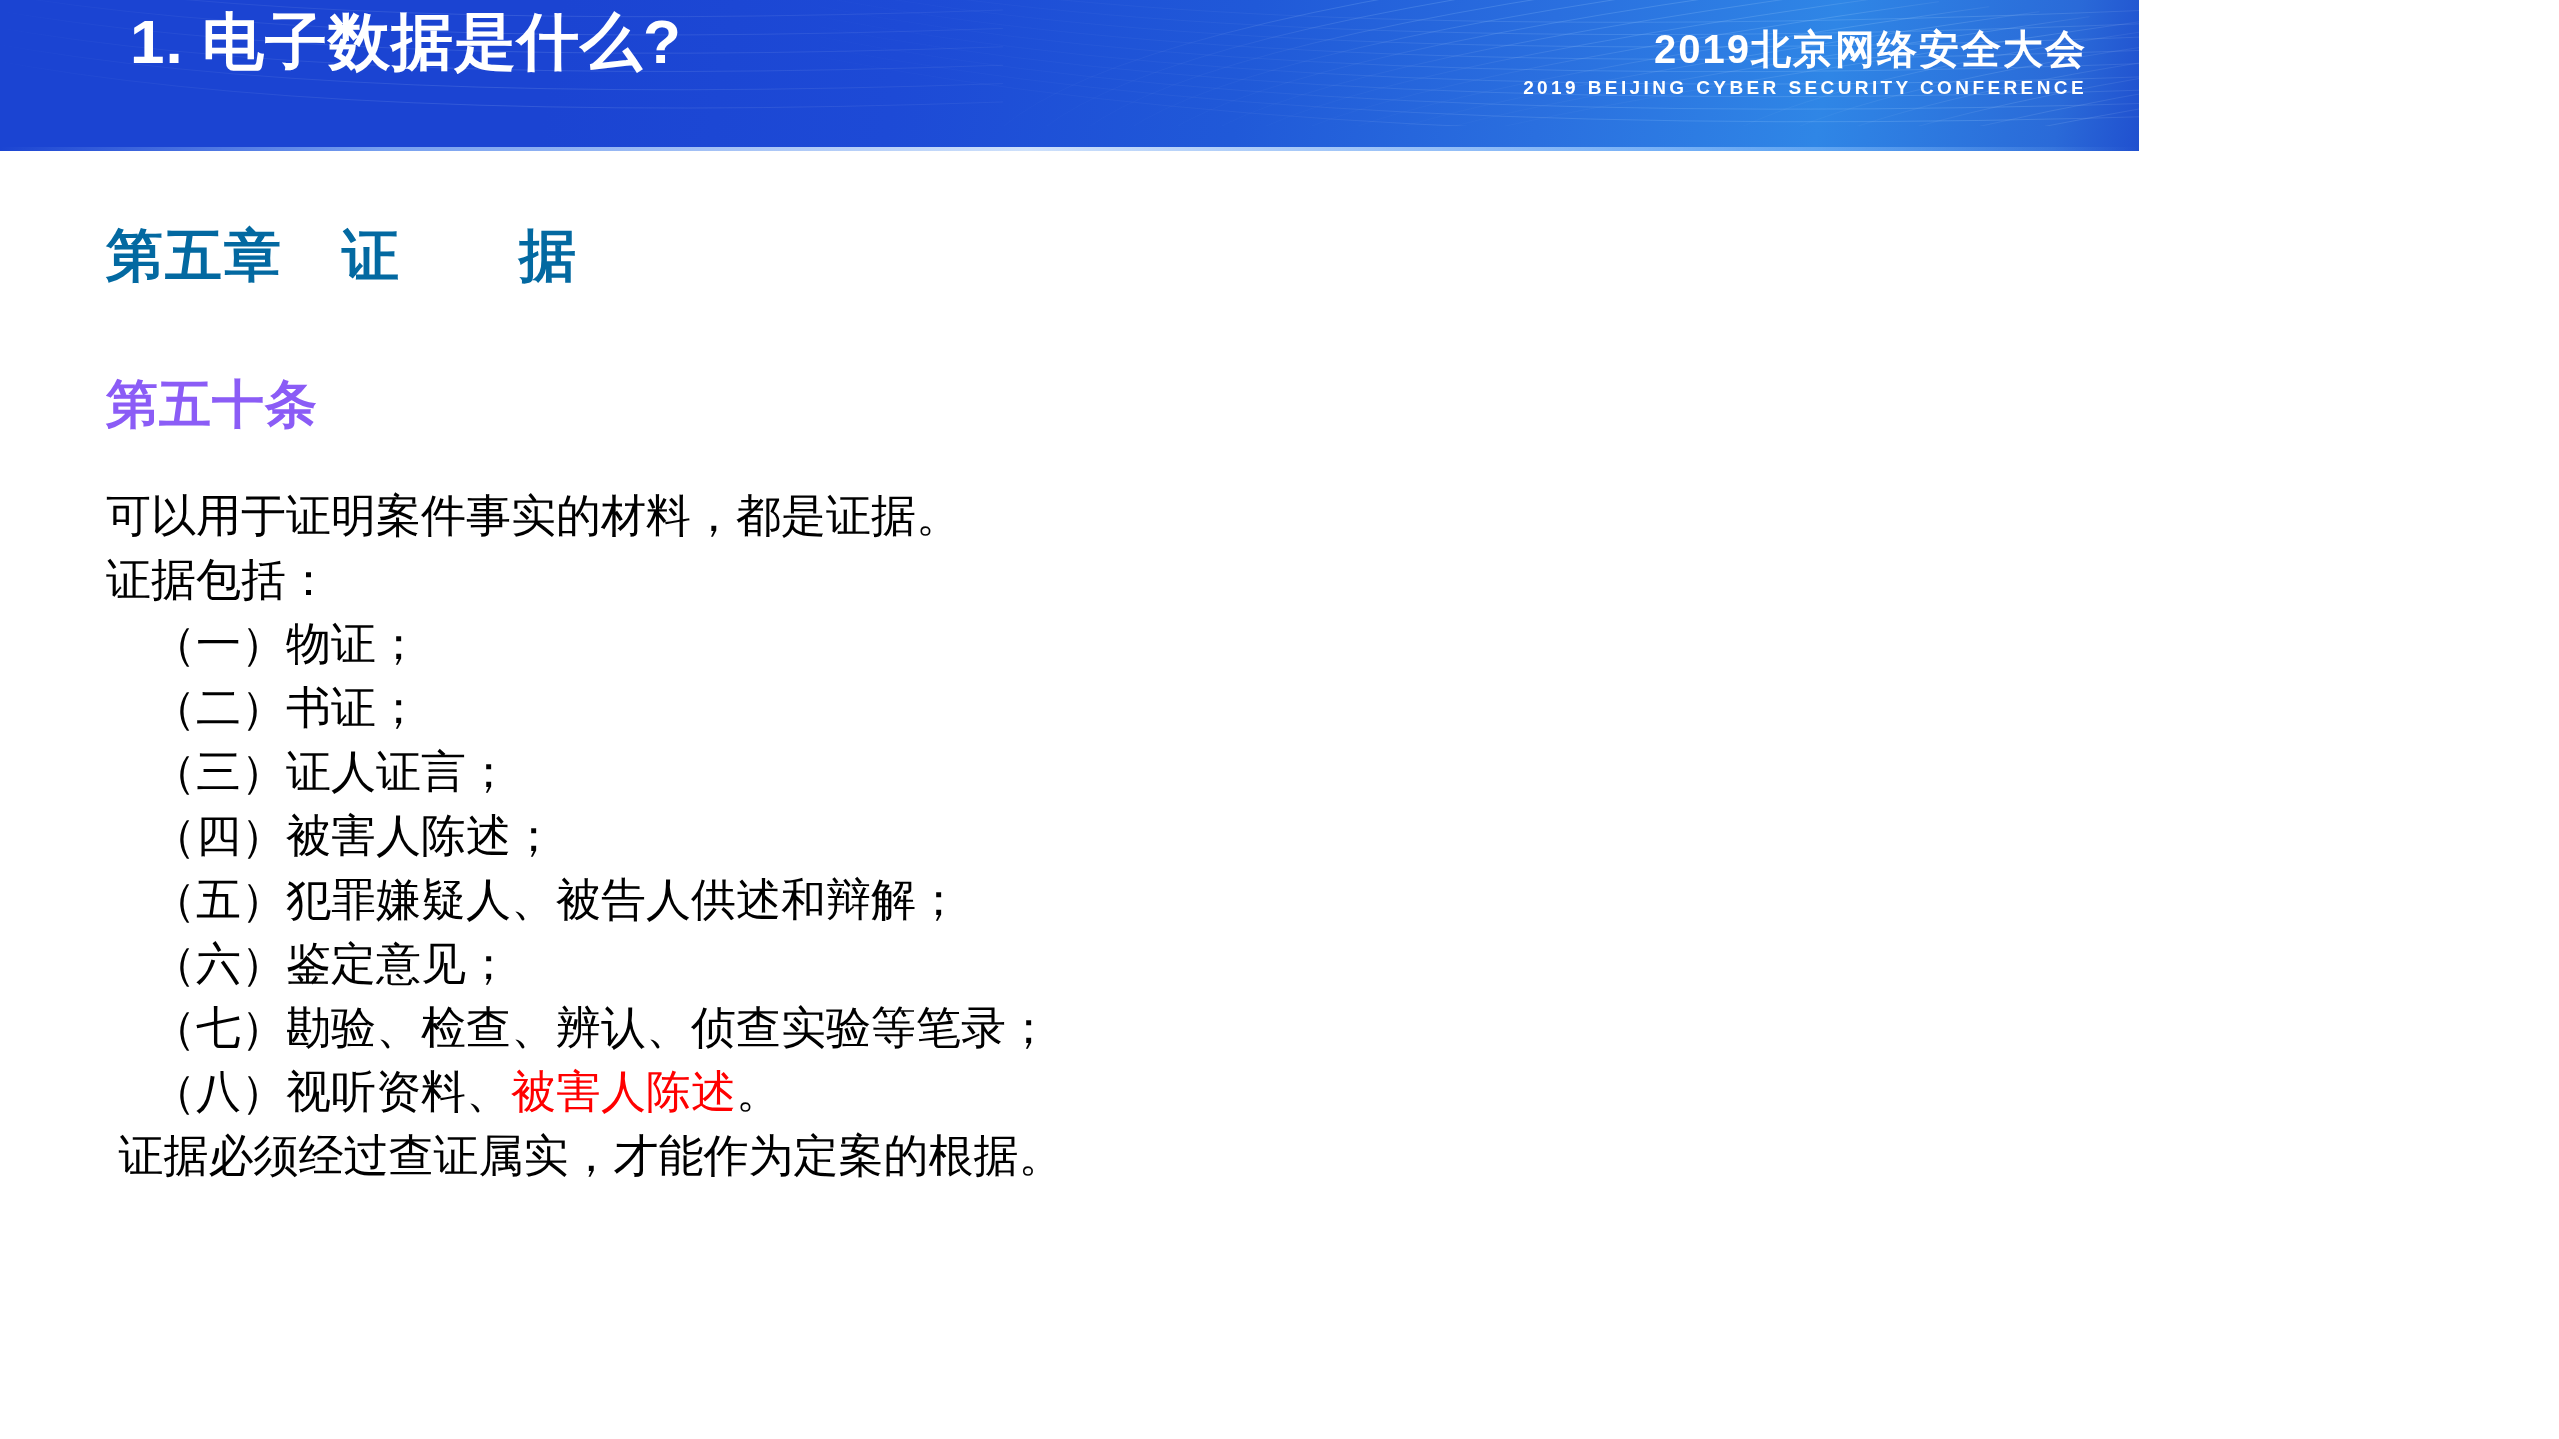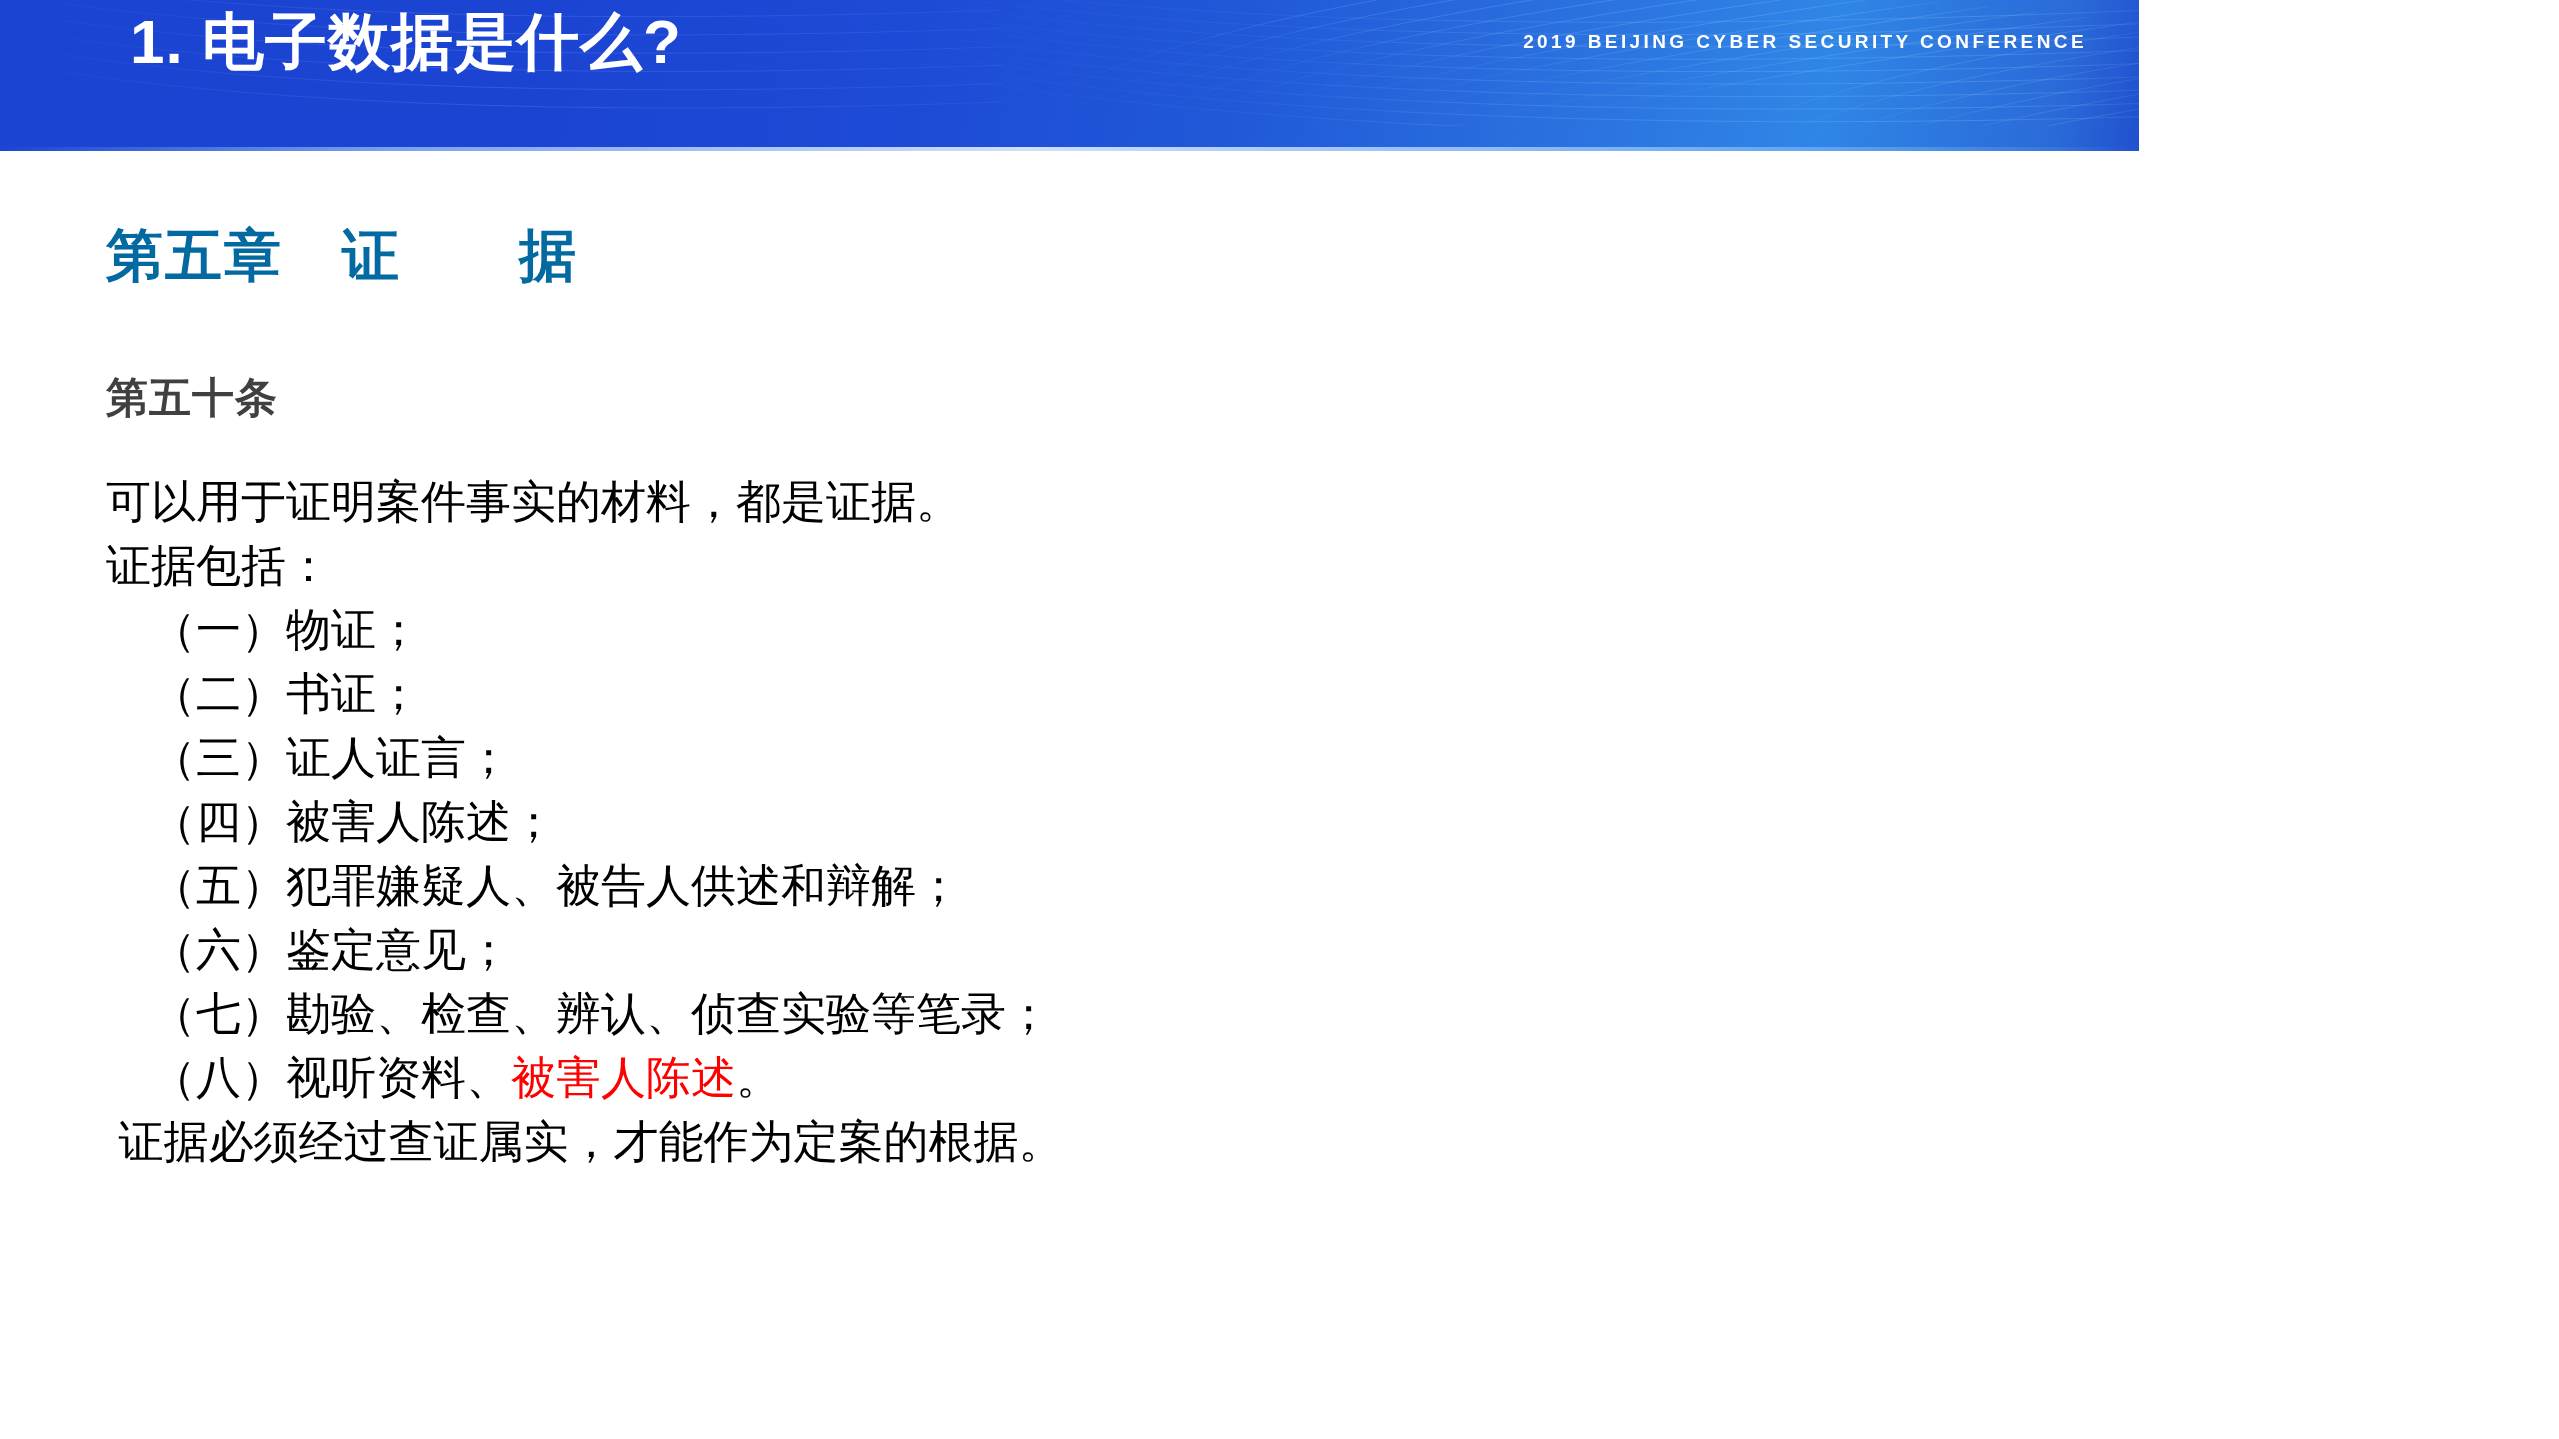--- a/index.html
+++ b/index.html
@@ -97,22 +97,22 @@
 
   
   .col {
     position: absolute;
     top: 370px;
   }
   .col-left  { left: 106px;  width: 1150px; }
   .col-right { left: 1348px; width: 1130px; }
 
   .article-title {
-    color: #404040;
-    font-size: 42px;
+    color: #8b5cf6;
+    font-size: 52px;
     font-weight: bold;
     letter-spacing: 1px;
     margin: 0 0 44px 0;
     white-space: pre;
   }
 
   .article-body {
     color: #000000;
     font-size: 45px;
     line-height: 64px;
@@ -181,20 +181,21 @@
       <path d="M -20 10  Q 400 84 1200 56"></path>
       <path d="M -20 30  Q 400 106 1200 78"></path>
       <path d="M -20 50  Q 400 128 1200 100"></path>
       <path d="M -20 70  Q 400 150 1200 122"></path>
     </g>
   </svg>
 
   <div class="slide-title">1. 电子数据是什么?</div>
 
   <div class="logo">
+    <div class="logo-cn">2019北京网络安全大会</div>
     <div class="logo-en">2019 BEIJING CYBER SECURITY CONFERENCE</div>
   </div>
 
   <div class="banner-bottomline"></div>
 </div>
 
 <div class="chapter">第五章　证　　据</div>
 
 <div class="col col-left">
   <div class="article-title">第五十条</div>

